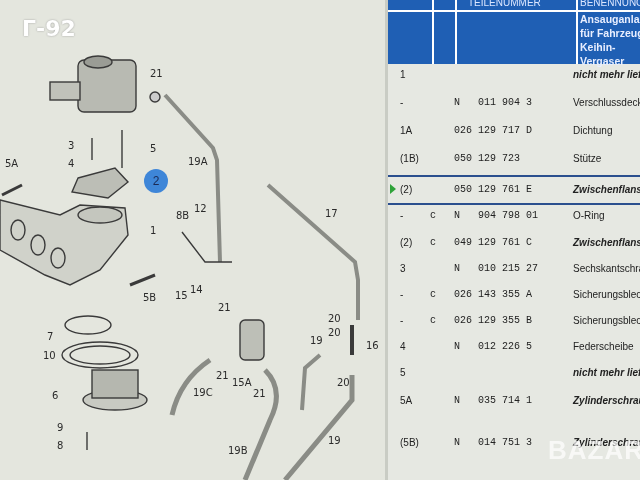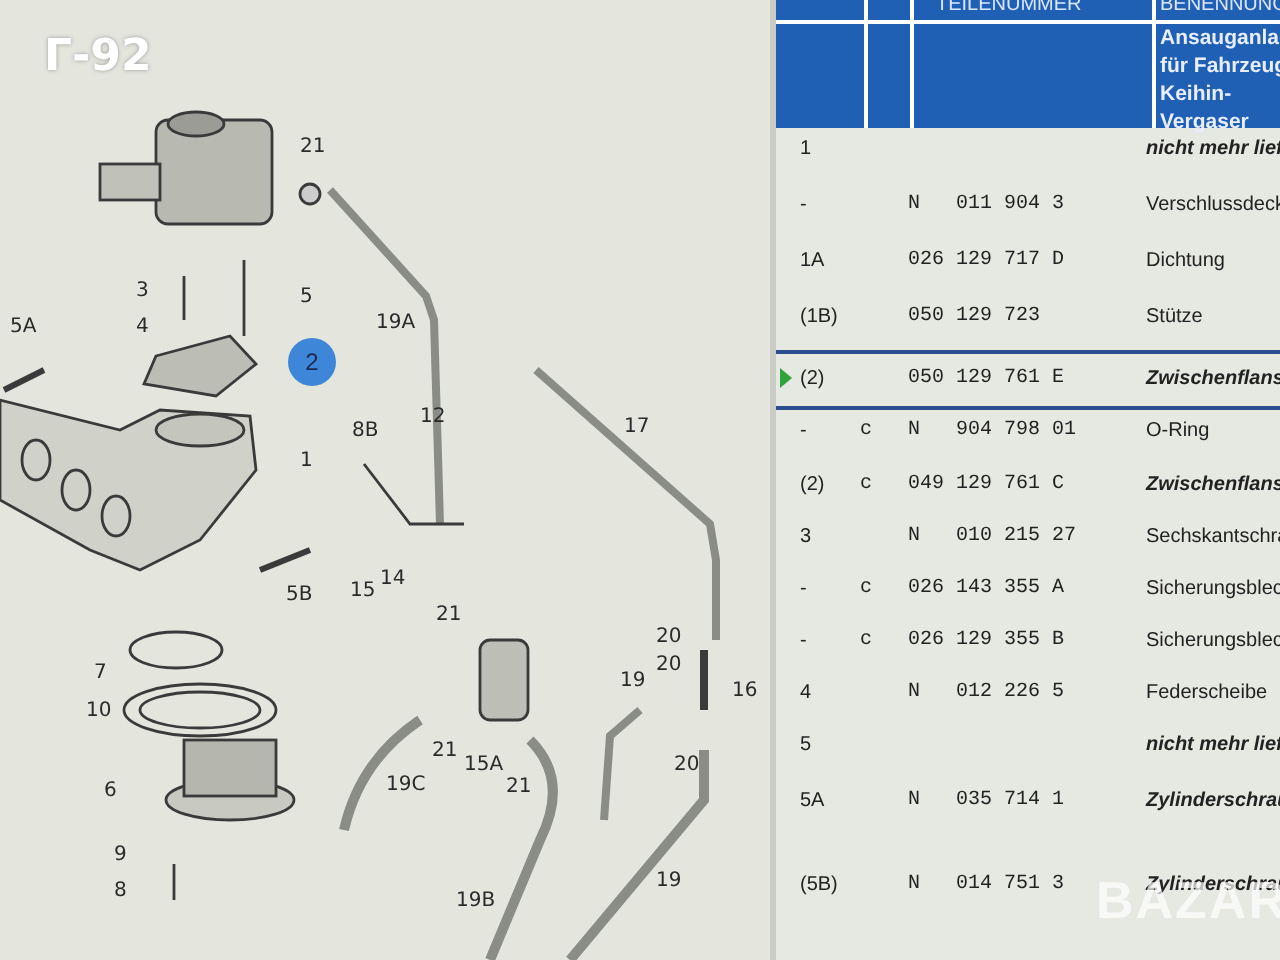--- a/index.html
+++ b/index.html
@@ -87,22 +87,22 @@
 
   <div id="labels">
       <div class="lbl" style="left: 150px; top: 68px;">21</div>
       <div class="lbl" style="left: 188px; top: 108px; margin-top: 48px;">19A</div>
       <div class="lbl" style="left: 68px; top: 140px;">3</div>
       <div class="lbl" style="left: 150px; top: 143px;">5</div>
       <div class="lbl" style="left: 68px; top: 158px;">4</div>
       <div class="lbl" style="left: 5px; top: 158px;">5A</div>
       <div class="lbl" style="left: 150px; top: 225px;">1</div>
       <div class="lbl" style="left: 176px; top: 210px;">8B</div>
-      <div class="lbl" style="left: 210px; top: 203px;">12</div>
-      <div class="lbl" style="left: 312px; top: 208px; text-align: center;">17</div>
+      <div class="lbl" style="left: 194px; top: 203px;">12</div>
+      <div class="lbl" style="left: 325px; top: 208px; text-align: center;">17</div>
       <div class="lbl" style="left: 143px; top: 292px;">5B</div>
       <div class="lbl" style="left: 175px; top: 290px;">15</div>
       <div class="lbl" style="left: 190px; top: 284px;">14</div>
       <div class="lbl" style="left: 47px; top: 331px;">7</div>
       <div class="lbl" style="left: 43px; top: 350px;">10</div>
       <div class="lbl" style="left: 52px; top: 390px;">6</div>
       <div class="lbl" style="left: 57px; top: 422px;">9</div>
       <div class="lbl" style="left: 57px; top: 440px;">8</div>
       <div class="lbl" style="left: 218px; top: 302px;">21</div>
       <div class="lbl" style="left: 328px; top: 313px;">20</div>

